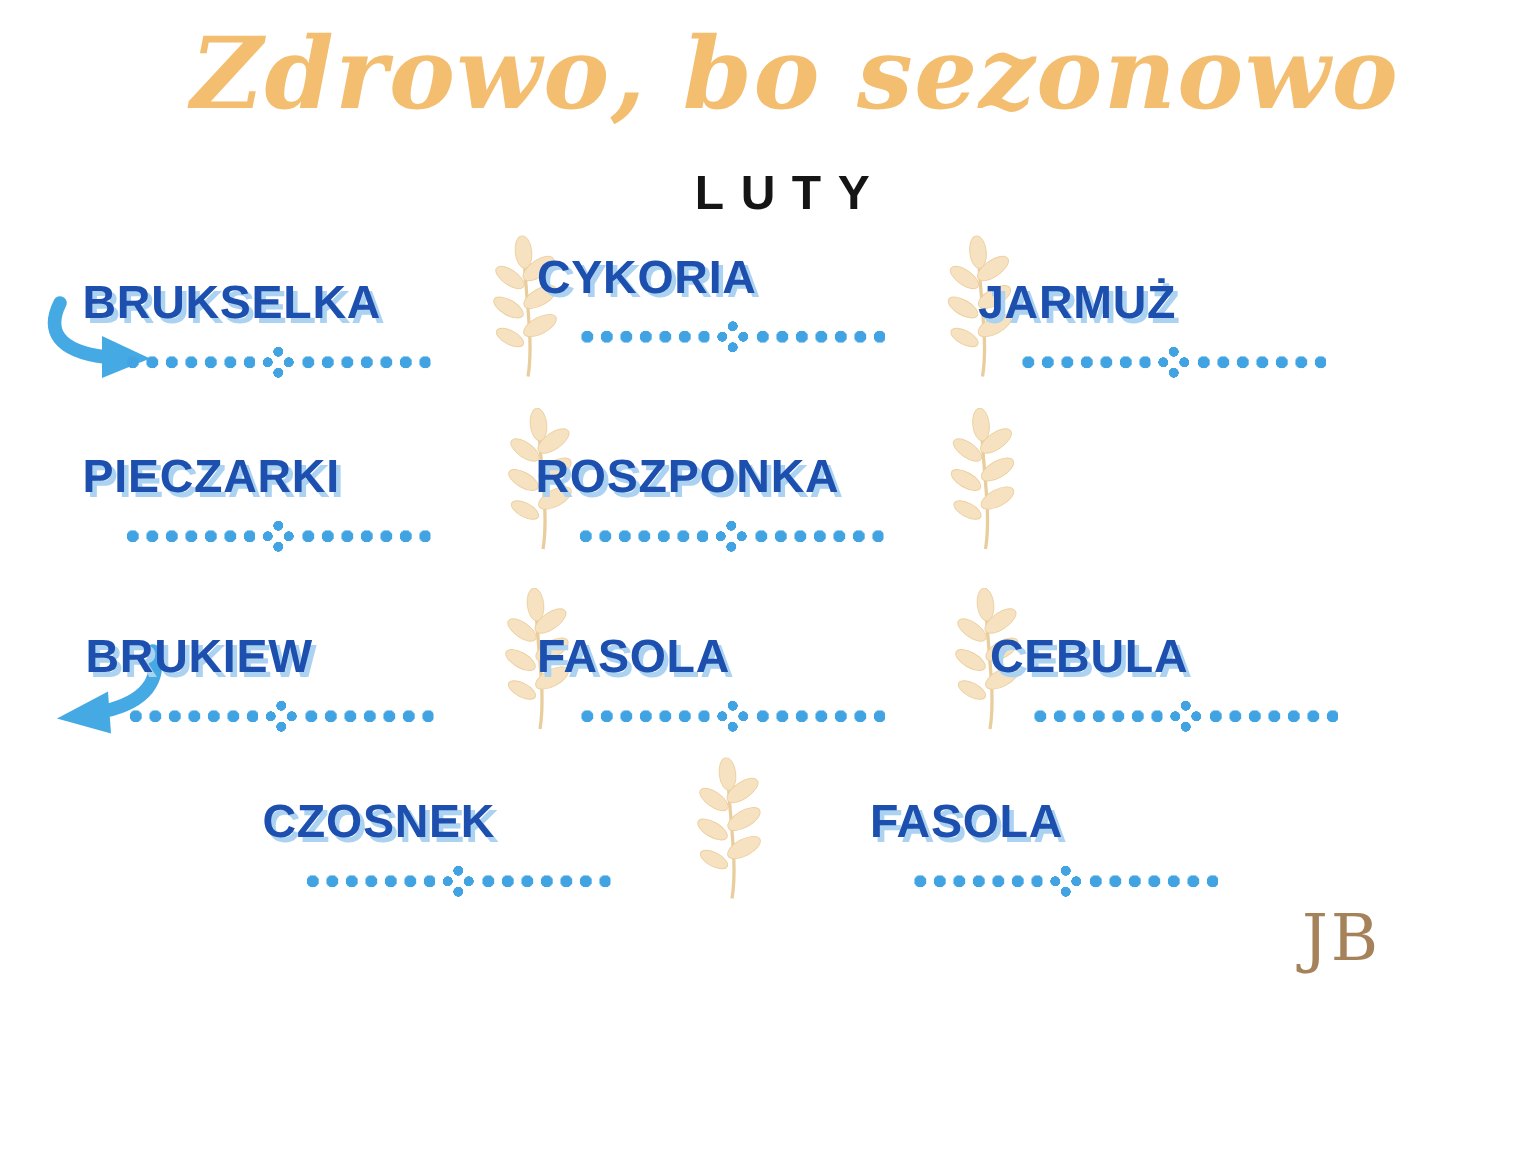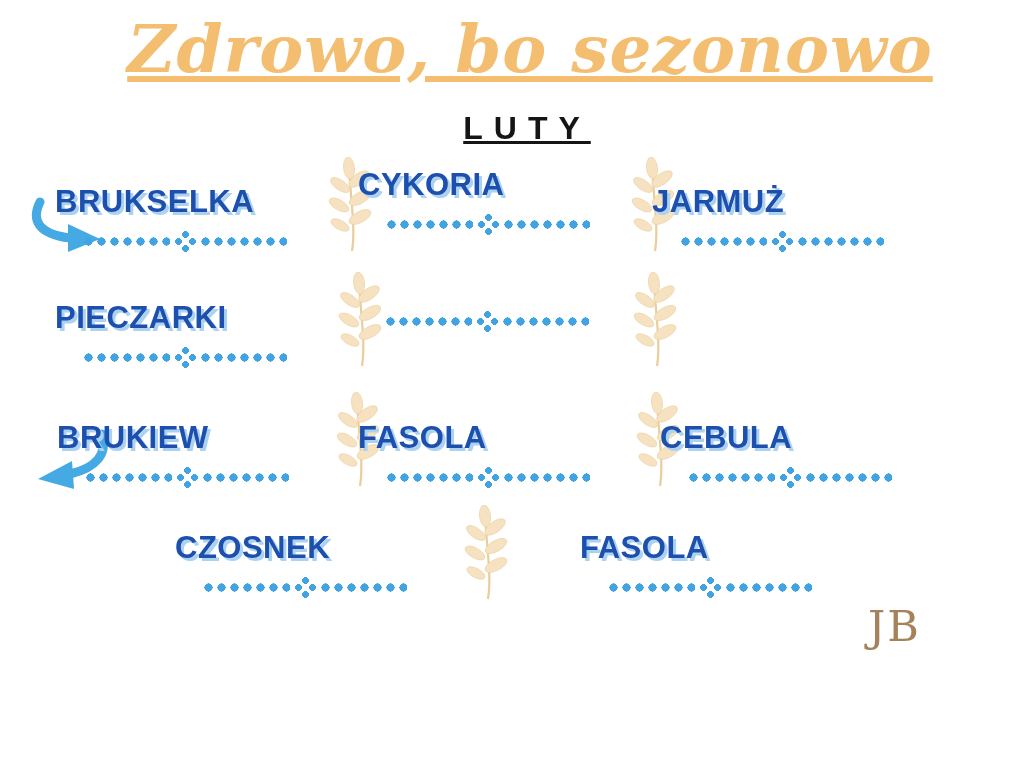--- a/index.html
+++ b/index.html
@@ -5,21 +5,21 @@
   html, body { margin: 0; padding: 0; background: #ffffff; }
   #canvas {
     position: relative;
     width: 1024px;
     height: 768px;
     background: #ffffff;
     overflow: hidden;
     font-family: "Liberation Sans", sans-serif;
   }
   .abs { position: absolute; }
-  .cx { transform: translateX(-50%); text-decoration: underline; }
+  .cx { transform: translateX(-50%); }
 
   .poster-title {
     top: 10px; left: 530px;
     font-family: "DejaVu Serif", serif;
     font-style: italic;
     font-weight: 700;
     font-size: 66px;
     letter-spacing: 1px;
     color: var(--title_orange);
     white-space: nowrap;
@@ -162,20 +162,21 @@
 
   <div class="abs cell" style="left:185px;top:300px">
     <div class="veg-name">PIECZARKI</div>
     <div class="divider">
         <span class="dotline"></span>
         <span class="dotcluster"></span>
         <span class="dotline"></span>
       </div>
   </div>
   <div class="abs cell" style="left:487px;top:300px">
+    <div class="veg-name">ROSZPONKA</div>
     <div class="divider">
         <span class="dotline"></span>
         <span class="dotcluster"></span>
         <span class="dotline"></span>
       </div>
   </div>
 
   <div class="abs cell" style="left:187px;top:420px">
     <div class="veg-name">BRUKIEW</div>
     <div class="divider">

